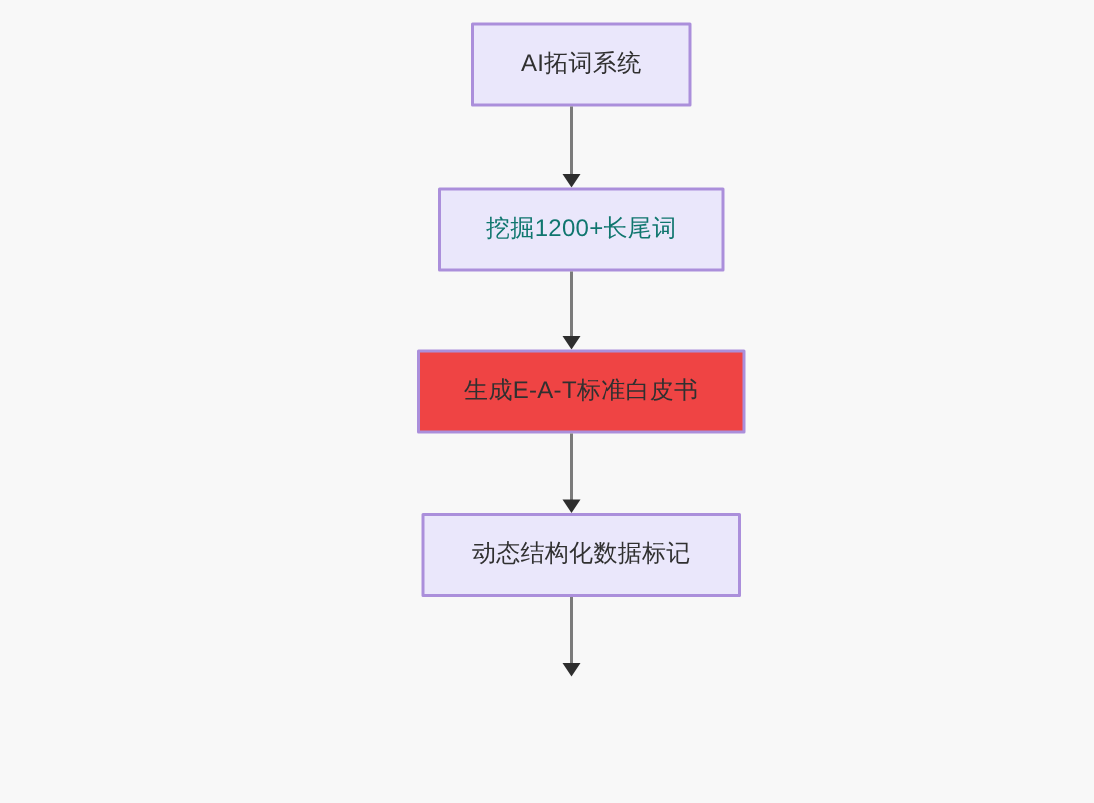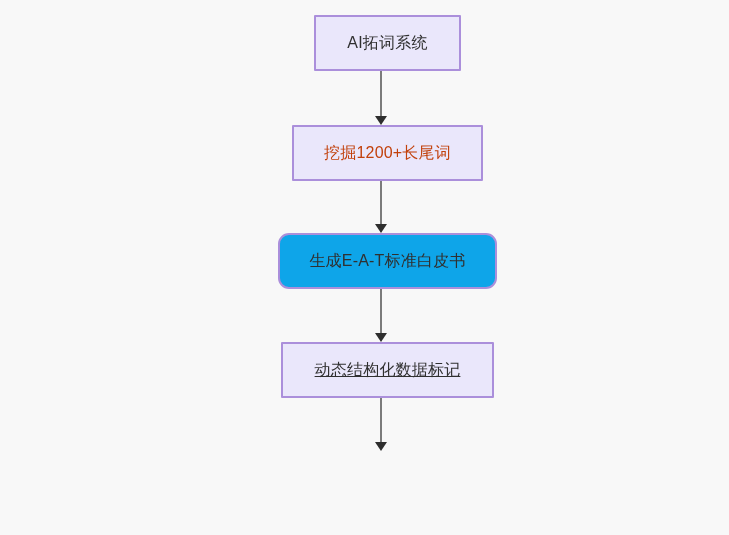--- a/index.html
+++ b/index.html
@@ -62,39 +62,39 @@
 
   <div class="node" id="node-1" style="left: 297px; top: 15px; width: 147px; height: 56px; background: rgb(234, 231, 251); border-color: rgb(171, 143, 219); color: rgb(48, 48, 48);">
     <span>AI拓词系统</span>
   </div>
 
   <div class="connector" id="edge-1" style="left: 358px; top: 71px; height: 54px;">
     <div class="shaft" style="height: 46px; background: rgb(123, 123, 123);"></div>
     <div class="head" style="top: 45px; border-top-color: rgb(46, 46, 46);"></div>
   </div>
 
-  <div class="node" id="node-2" style="left: 275px; top: 125px; width: 191px; height: 56px; background: rgb(234, 231, 251); border-color: rgb(171, 143, 219); color: #c2410c;">
+  <div class="node" id="node-2" style="left: 275px; top: 125px; width: 191px; height: 56px; background: rgb(234, 231, 251); border-color: rgb(171, 143, 219); color: #0f766e;">
     <span>挖掘1200+长尾词</span>
   </div>
 
   <div class="connector" id="edge-2" style="left: 358px; top: 181px; height: 52px;">
     <div class="shaft" style="height: 44px; background: rgb(123, 123, 123);"></div>
     <div class="head" style="top: 43px; border-top-color: rgb(46, 46, 46);"></div>
   </div>
 
-  <div class="node" id="node-3" style="left: 261px; top: 233px; width: 219px; height: 56px; background: #0ea5e9; border-color: rgb(171, 143, 219); color: rgb(48, 48, 48); border-radius: 11px;">
+  <div class="node" id="node-3" style="left: 261px; top: 233px; width: 219px; height: 56px; background: #ef4444; border-color: rgb(171, 143, 219); color: rgb(48, 48, 48);">
     <span>生成E-A-T标准白皮书</span>
   </div>
 
   <div class="connector" id="edge-3" style="left: 358px; top: 289px; height: 53px;">
     <div class="shaft" style="height: 45px; background: rgb(123, 123, 123);"></div>
     <div class="head" style="top: 44px; border-top-color: rgb(46, 46, 46);"></div>
   </div>
 
-  <div class="node" id="node-4" style="left: 264px; top: 342px; width: 213px; height: 56px; background: rgb(234, 231, 251); border-color: rgb(171, 143, 219); color: rgb(48, 48, 48); text-decoration: underline;">
+  <div class="node" id="node-4" style="left: 264px; top: 342px; width: 213px; height: 56px; background: rgb(234, 231, 251); border-color: rgb(171, 143, 219); color: rgb(48, 48, 48);">
     <span>动态结构化数据标记</span>
   </div>
 
   <div class="connector" id="edge-4" style="left: 358px; top: 398px; height: 53px;">
     <div class="shaft" style="height: 45px; background: rgb(123, 123, 123);"></div>
     <div class="head" style="top: 44px; border-top-color: rgb(46, 46, 46);"></div>
   </div>
 
 
 </div>

